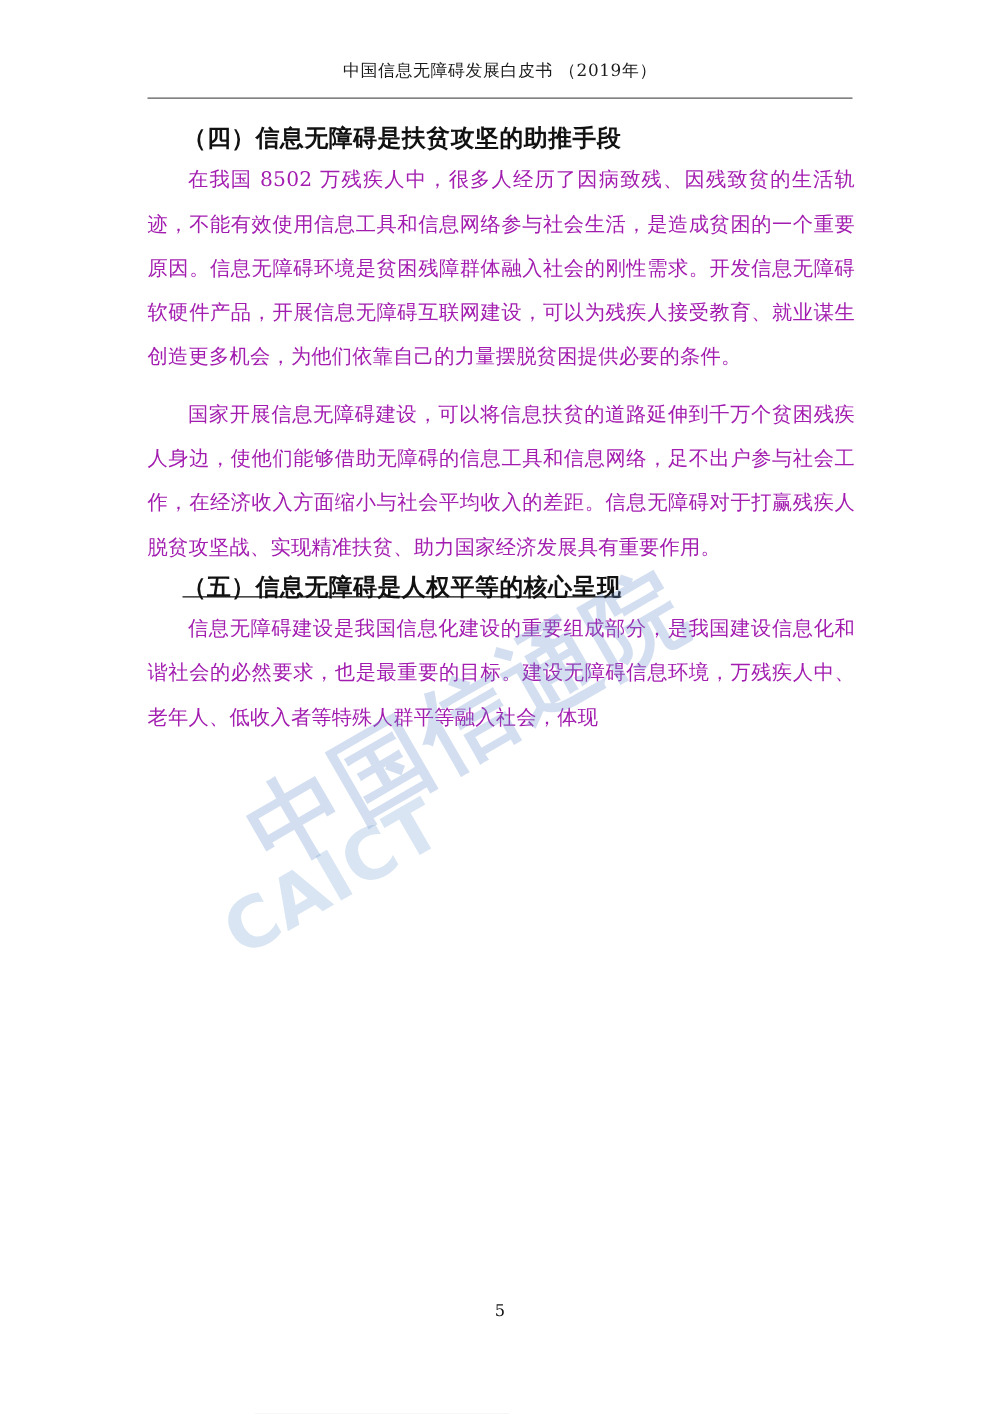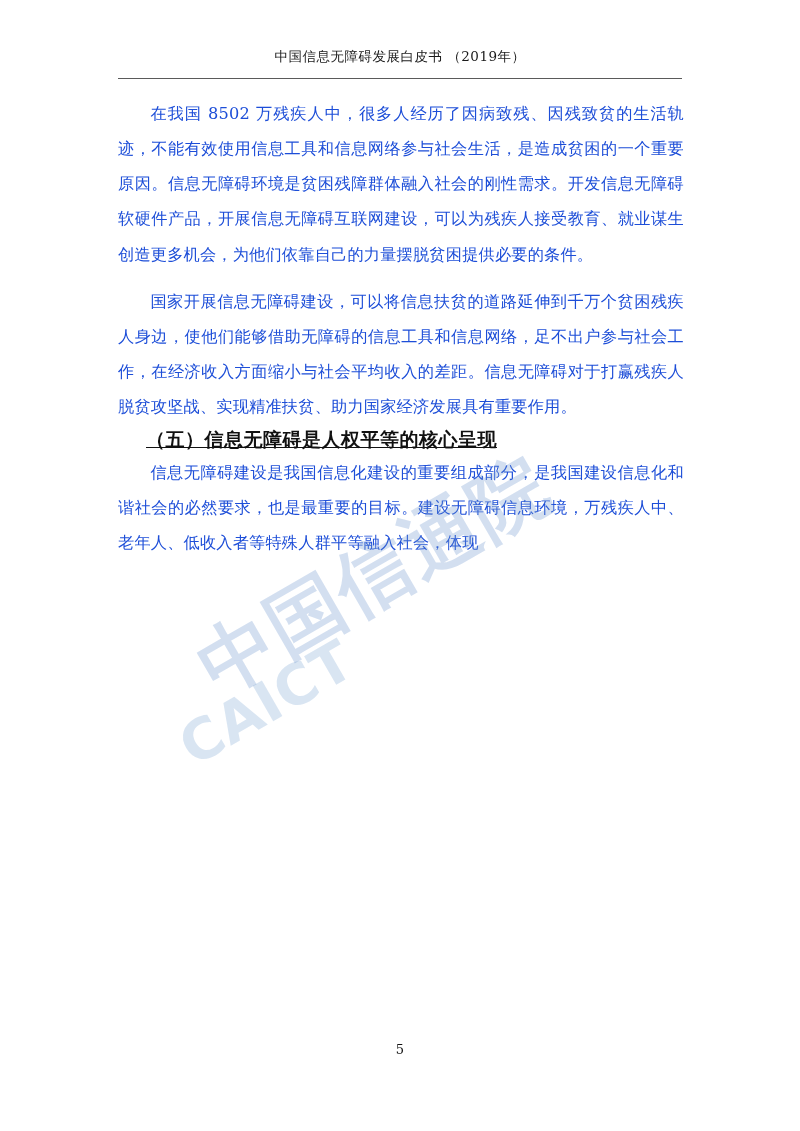--- a/index.html
+++ b/index.html
@@ -68,21 +68,21 @@
     text-indent: 28px;
     line-height: 1.6;
     font-family: "DejaVu Sans", "Liberation Sans", sans-serif;
   }
   .heading-1 { margin-top: 10px; margin-bottom: 16px; }
   .heading-2 { margin-top: 32px; margin-bottom: 16px; text-decoration: underline; }
 
   p.para {
     margin: 0 0 0 0;
     font-size: 16.2px;
-    color: #1d4ed8;
+    color: #a21caf;
     line-height: 2.17;
     text-align: justify;
     text-justify: inter-ideograph;
     text-indent: 2em;
     letter-spacing: 0.2px;
     font-family: "DejaVu Serif", "Liberation Serif", serif;
   }
   p.para + p.para { margin-top: 12px; }
 
   .para.tight { letter-spacing: -0.2px; }
@@ -137,20 +137,21 @@
 <body>
 
 <div class="page">
   <div class="page-inner">
 
     <div class="header">中国信息无障碍发展白皮书 （2019年）</div>
     <div class="header-rule"></div>
 
     <div class="body-area">
 
+      <h2 class="section-heading heading-1">（四）信息无障碍是扶贫攻坚的助推手段</h2>
 
       <p class="para">在我国 8502 万残疾人中，很多人经历了因病致残、因残致贫的生活轨迹，不能有效使用信息工具和信息网络参与社会生活，是造成贫困的一个重要原因。信息无障碍环境是贫困残障群体融入社会的刚性需求。开发信息无障碍软硬件产品，开展信息无障碍互联网建设，可以为残疾人接受教育、就业谋生创造更多机会，为他们依靠自己的力量摆脱贫困提供必要的条件。</p>
 
       <p class="para">国家开展信息无障碍建设，可以将信息扶贫的道路延伸到千万个贫困残疾人身边，使他们能够借助无障碍的信息工具和信息网络，足不出户参与社会工作，在经济收入方面缩小与社会平均收入的差距。信息无障碍对于打赢残疾人脱贫攻坚战、实现精准扶贫、助力国家经济发展具有重要作用。</p>
 
       <h2 class="section-heading heading-2">（五）信息无障碍是人权平等的核心呈现</h2>
 
 
       <p class="para">信息无障碍建设是我国信息化建设的重要组成部分，是我国建设信息化和谐社会的必然要求，也是最重要的目标。建设无障碍信息环境，万残疾人中、老年人、低收入者等特殊人群平等融入社会，体现</p>
     </div>

